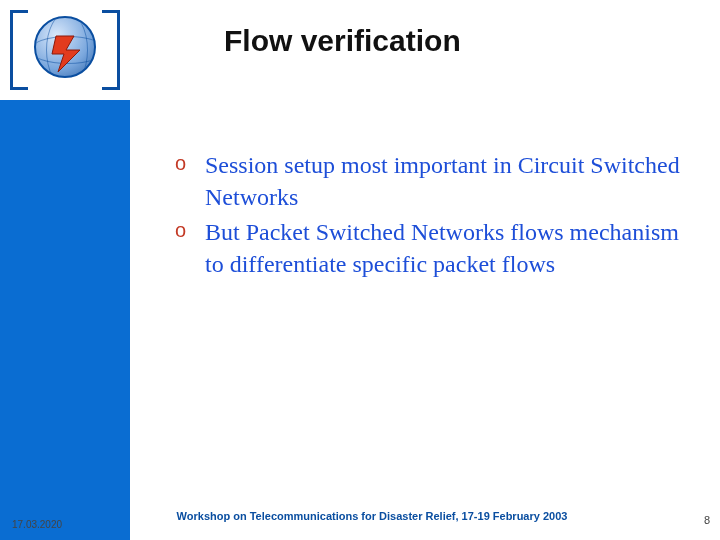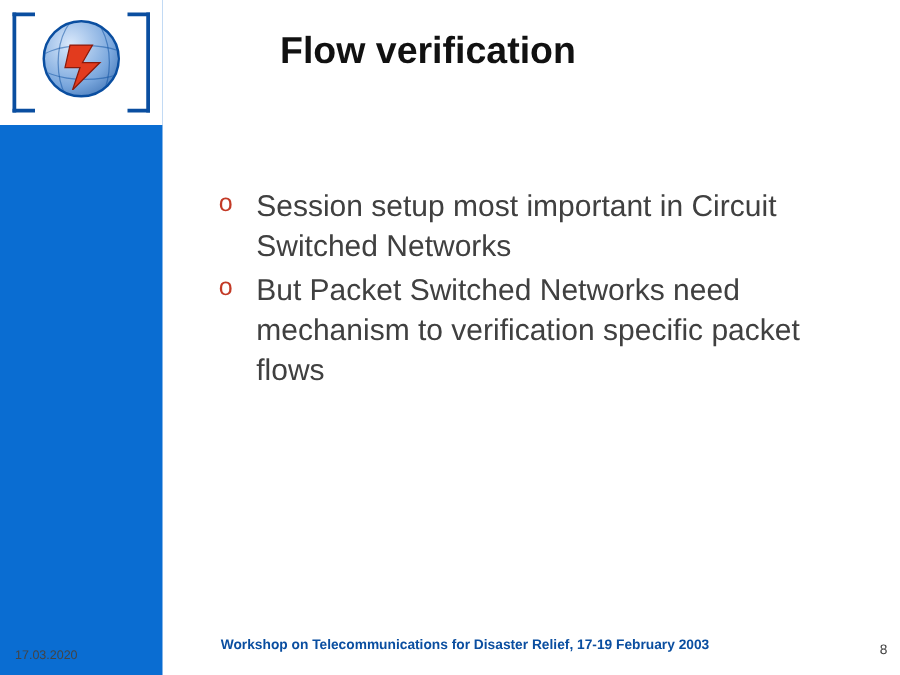--- a/index.html
+++ b/index.html
@@ -91,22 +91,23 @@
   .bullet-marker {
     font-size: 20px;
     color: #c33a26;
     width: 30px;
     flex-shrink: 0;
     line-height: 1.35;
     font-family: Verdana, sans-serif;
   }
   .bullet-text {
     font-size: 24px;
-    color: #404040;
+    color: #1d4ed8;
     line-height: 1.32;
+    font-family: Liberation Serif, serif;
   }
   .footer-text {
     position: absolute;
     left: 0;
     bottom: 18px;
     width: 720px;
     text-align: center;
     font-size: 11px;
     font-weight: bold;
     color: #0a4ea0;
@@ -145,19 +146,19 @@
 
 <div class="title">Flow verification</div>
 
 <div class="content">
   <div class="bullet-row">
     <div class="bullet-marker">o</div>
     <div class="bullet-text">Session setup most important in Circuit Switched Networks</div>
   </div>
   <div class="bullet-row">
     <div class="bullet-marker">o</div>
-    <div class="bullet-text">But Packet Switched Networks need mechanism to verification specific packet flows</div>
+    <div class="bullet-text">But Packet Switched Networks flows mechanism to differentiate specific packet flows</div>
   </div>
 </div>
 
 <div class="footer-text">Workshop on Telecommunications for Disaster Relief, 17-19 February 2003</div>
 <div class="date">17.03.2020</div>
 <div class="page-num">8</div>
 
 </body></html>

